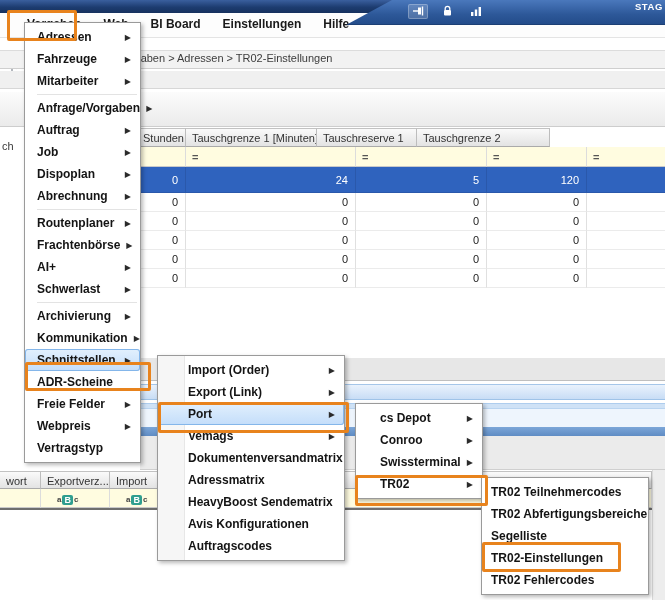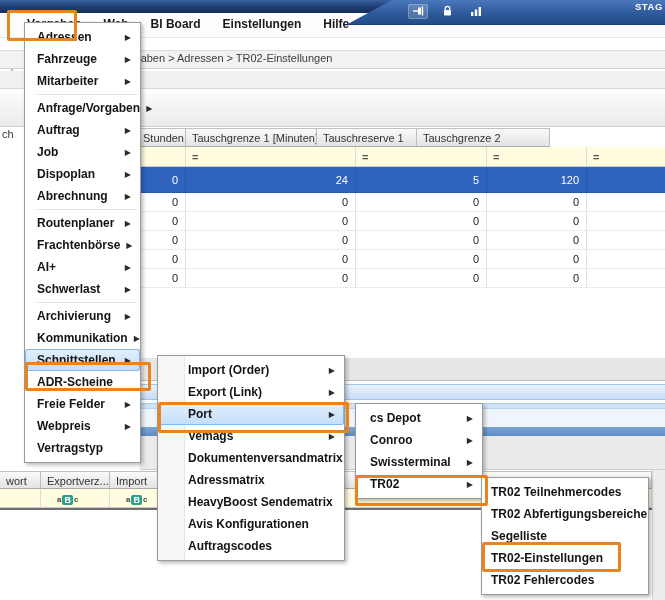--- a/index.html
+++ b/index.html
@@ -28,21 +28,21 @@
   
   .crumbbar{left:0;top:50px;width:665px;height:17px;background:#f2f2f2;
     border-top:1px solid #dcdcdc;border-bottom:1px solid #cfcfcf;z-index:2}
   .crumbtext{left:118px;top:52px;font-size:11px;color:#3c3c3c;z-index:2;white-space:nowrap}
   .toolbar-a{left:0;top:71px;width:665px;height:17px;background:#f0f0f0;
     border-bottom:1px solid #d7d7d7;z-index:2}
   .toolbar-b{left:0;top:92px;width:665px;height:34px;
     background:linear-gradient(#fcfcfc,#ebebeb);border-bottom:1px solid #cdcdcd;z-index:2}
 
   
-  .edge-frag{left:2px;top:128px;font-size:11px;color:#3a3a3a;z-index:1}
+  .edge-frag{left:2px;top:140px;font-size:11px;color:#3a3a3a;z-index:1}
   .edge-icon{left:2px;top:52px;z-index:1;opacity:.75}
 
   
   .grid{left:88px;top:128px;width:577px;overflow:hidden;z-index:5}
   .ghead{display:flex;height:19px}
   .gh{box-sizing:border-box;flex:none;background:linear-gradient(#fafafa,#e3e3e3);
     border-top:1px solid #c2c2c2;border-right:1px solid #bdbdbd;border-bottom:1px solid #aaa;
     font-size:11px;color:#333;padding:3px 12px 0 6px;white-space:nowrap;overflow:hidden}
   .gfilter{display:flex;height:20px}
   .gf{box-sizing:border-box;flex:none;background:#fffce0;border-right:1px solid #dcdcdc;
@@ -84,21 +84,21 @@
   .mi .lbl{flex:1;white-space:nowrap}
   .arr{font-size:8px;color:#2b2b2b;margin-left:6px}
   .mi.hov{background:linear-gradient(#e2f0fd,#c3ddfa);box-shadow:inset 0 0 0 1px #84b6ea;border-radius:3px}
   .msep{height:1px;background:#e3e3e3;margin:2px 3px 2px 12px}
 
   #menu-vorgaben{left:24px;top:22px;width:117px;z-index:30}
   #menu-schnittstellen{left:157px;top:355px;width:188px;z-index:31}
   #menu-port{left:355px;top:403px;width:128px;z-index:32}
   #menu-tr02{left:481px;top:477px;width:168px;z-index:33}
   #menu-tr02 .mi{padding-left:9px}
-  #menu-port .mi{padding-left:14px}
+  #menu-port .mi{padding-left:24px}
 
   
   .anno{position:absolute;border:3px solid #e8831d;border-radius:2px;z-index:40;pointer-events:none}
   #anno-vorgaben{left:7px;top:10px;width:64px;height:25px}
   #anno-schnittstellen{left:25px;top:362px;width:120px;height:23px}
   #anno-port{left:158px;top:402px;width:185px;height:25px}
   #anno-tr02{left:355px;top:475px;width:127px;height:25px}
   #anno-tr02-einstellungen{left:482px;top:542px;width:133px;height:24px}
 </style>
 </head>

